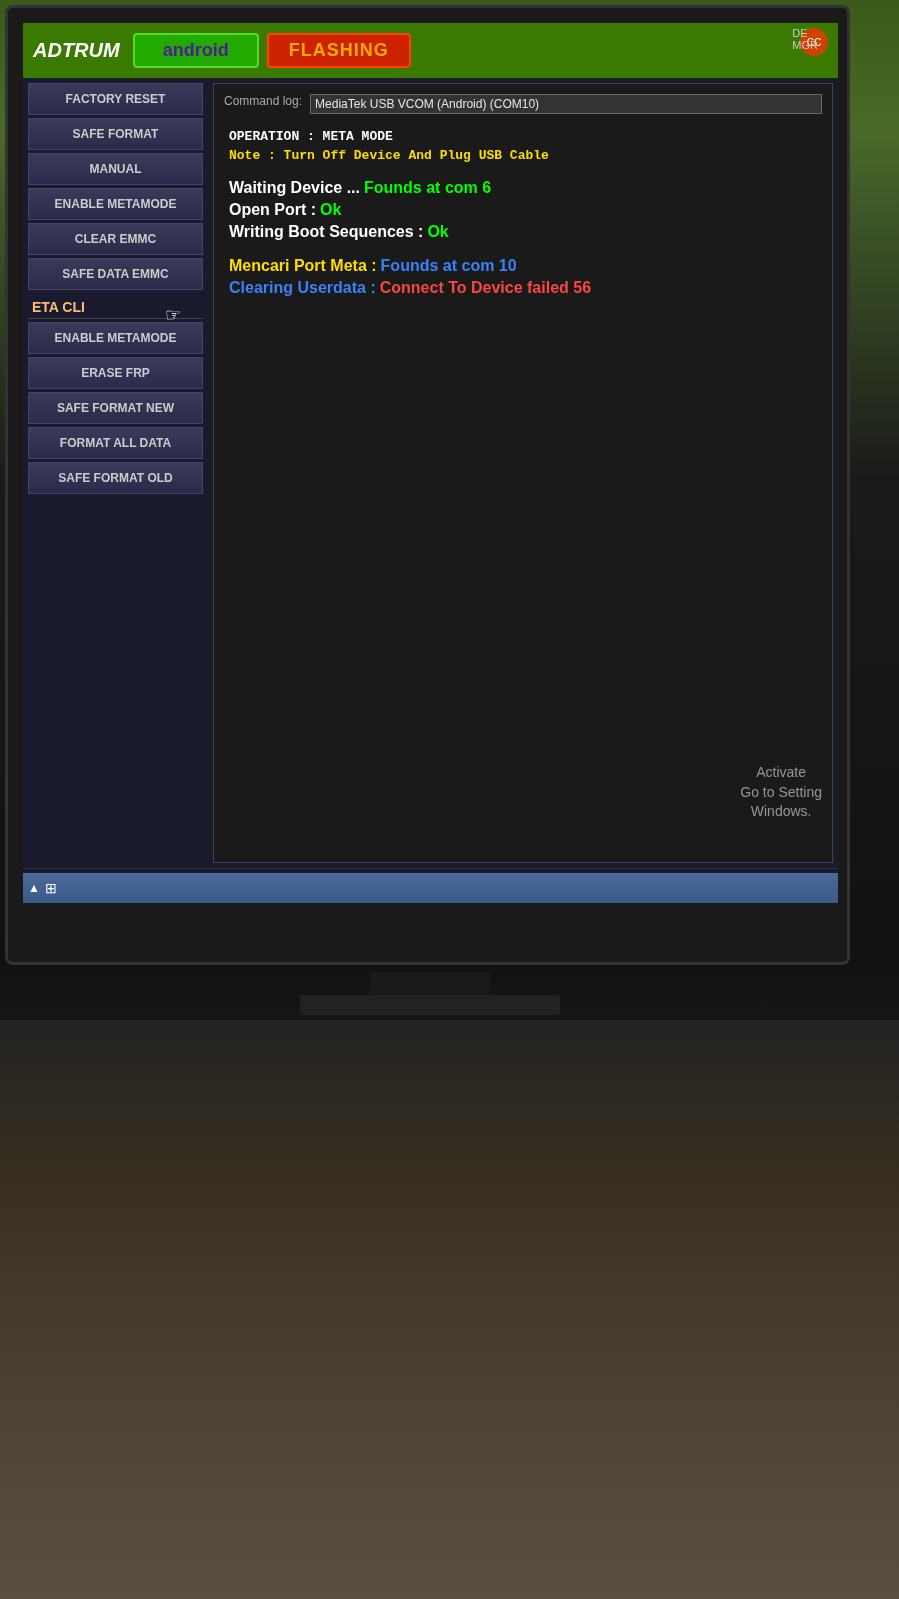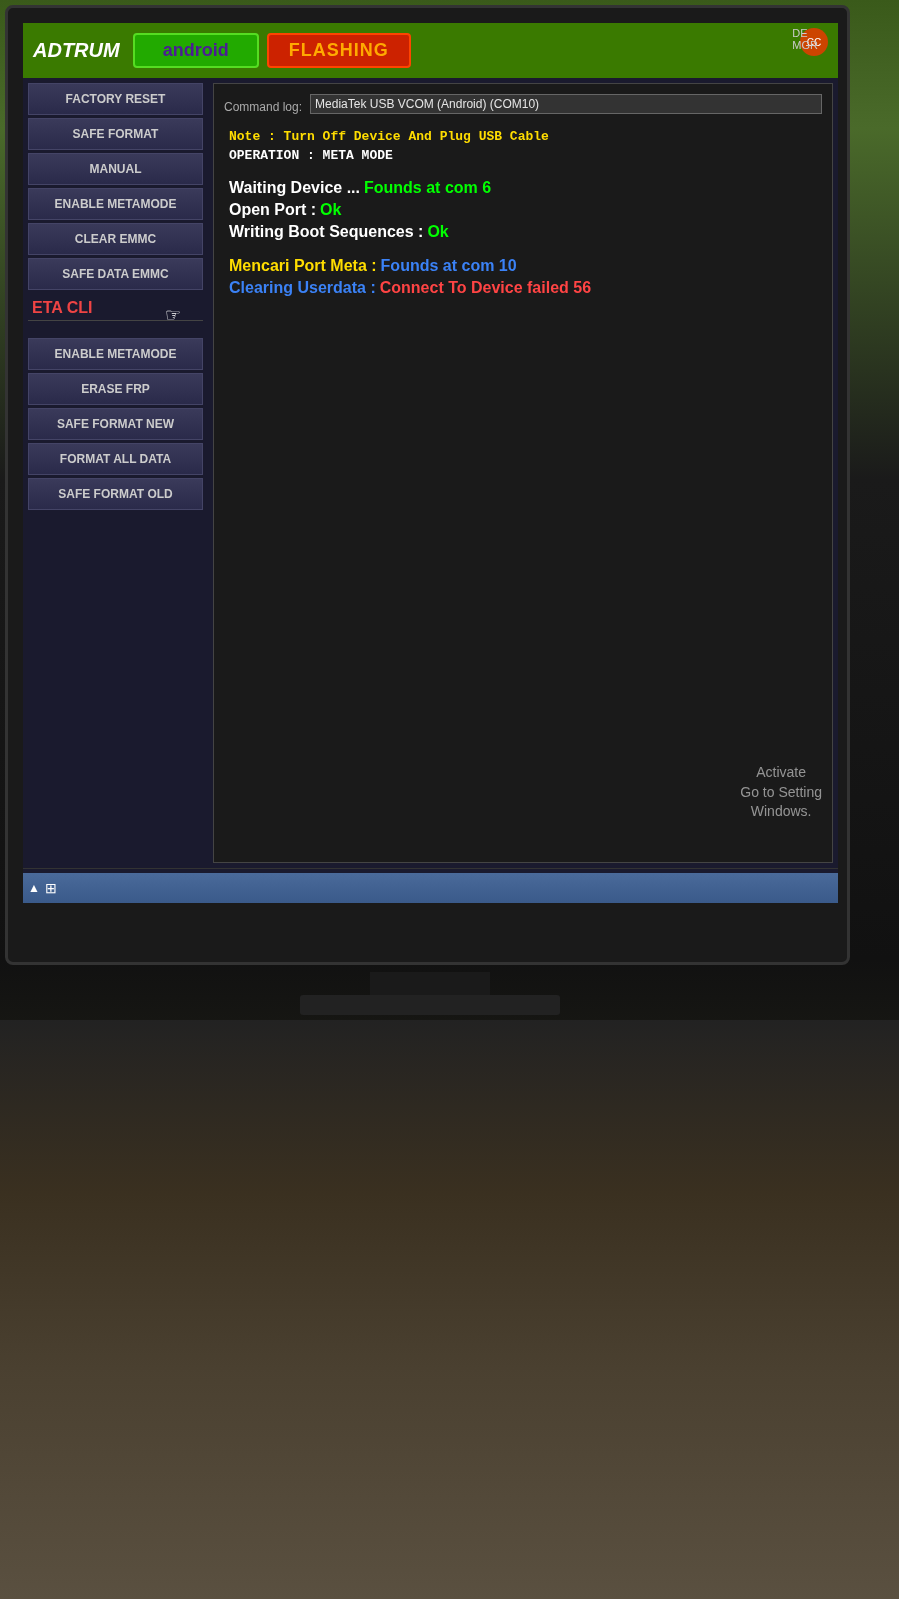--- a/index.html
+++ b/index.html
@@ -135,41 +135,41 @@
       color: #cccccc;
       border: 1px solid #444466;
       border-radius: 0;
       font-size: 12px;
       font-weight: bold;
       text-align: center;
       cursor: pointer;
     }
 
     .sidebar-section-label {
-      color: #ef4444;
-      font-size: 16px;
+      color: #fdba74;
+      font-size: 14px;
       font-weight: bold;
       padding: 6px 4px 3px 4px;
       border-bottom: 1px solid #444;
-      margin-bottom: 17px;
+      margin-bottom: 3px;
     }
 
     
     .log-area {
       flex: 1;
       background: #1a1a1a;
       border: 1px solid #444;
       margin: 5px;
       padding: 10px;
       position: relative;
     }
 
     .command-log-bar {
       display: flex;
-      align-items: flex-end;
+      align-items: flex-start;
       gap: 8px;
       margin-bottom: 10px;
     }
 
     .command-log-label {
       color: #aaaaaa;
       font-size: 12px;
       white-space: nowrap;
     }
 
@@ -372,26 +372,26 @@
       </div>
 
       <div class="log-area">
         <div class="command-log-bar">
           <span class="command-log-label">Command log:</span>
           <div class="command-log-value">MediaTek USB VCOM (Android) (COM10)</div>
         </div>
 
         <div class="log-content">
 
+          <div class="log-line log-white">
+            <span>OPERATION : META MODE</span>
+          </div>
+
           <div class="log-line log-yellow">
             <span>Note : Turn Off Device And Plug USB Cable</span>
-          </div>
-
-          <div class="log-line log-white">
-            <span>OPERATION : META MODE</span>
           </div>
 
           <div class="log-line" style="height:8px;"></div>
 
           <div class="log-line-inline">
             <span class="log-white">Waiting Device ...</span>
             <span class="log-green">Founds at com 6</span>
           </div>
 
           <div class="log-line-inline">

